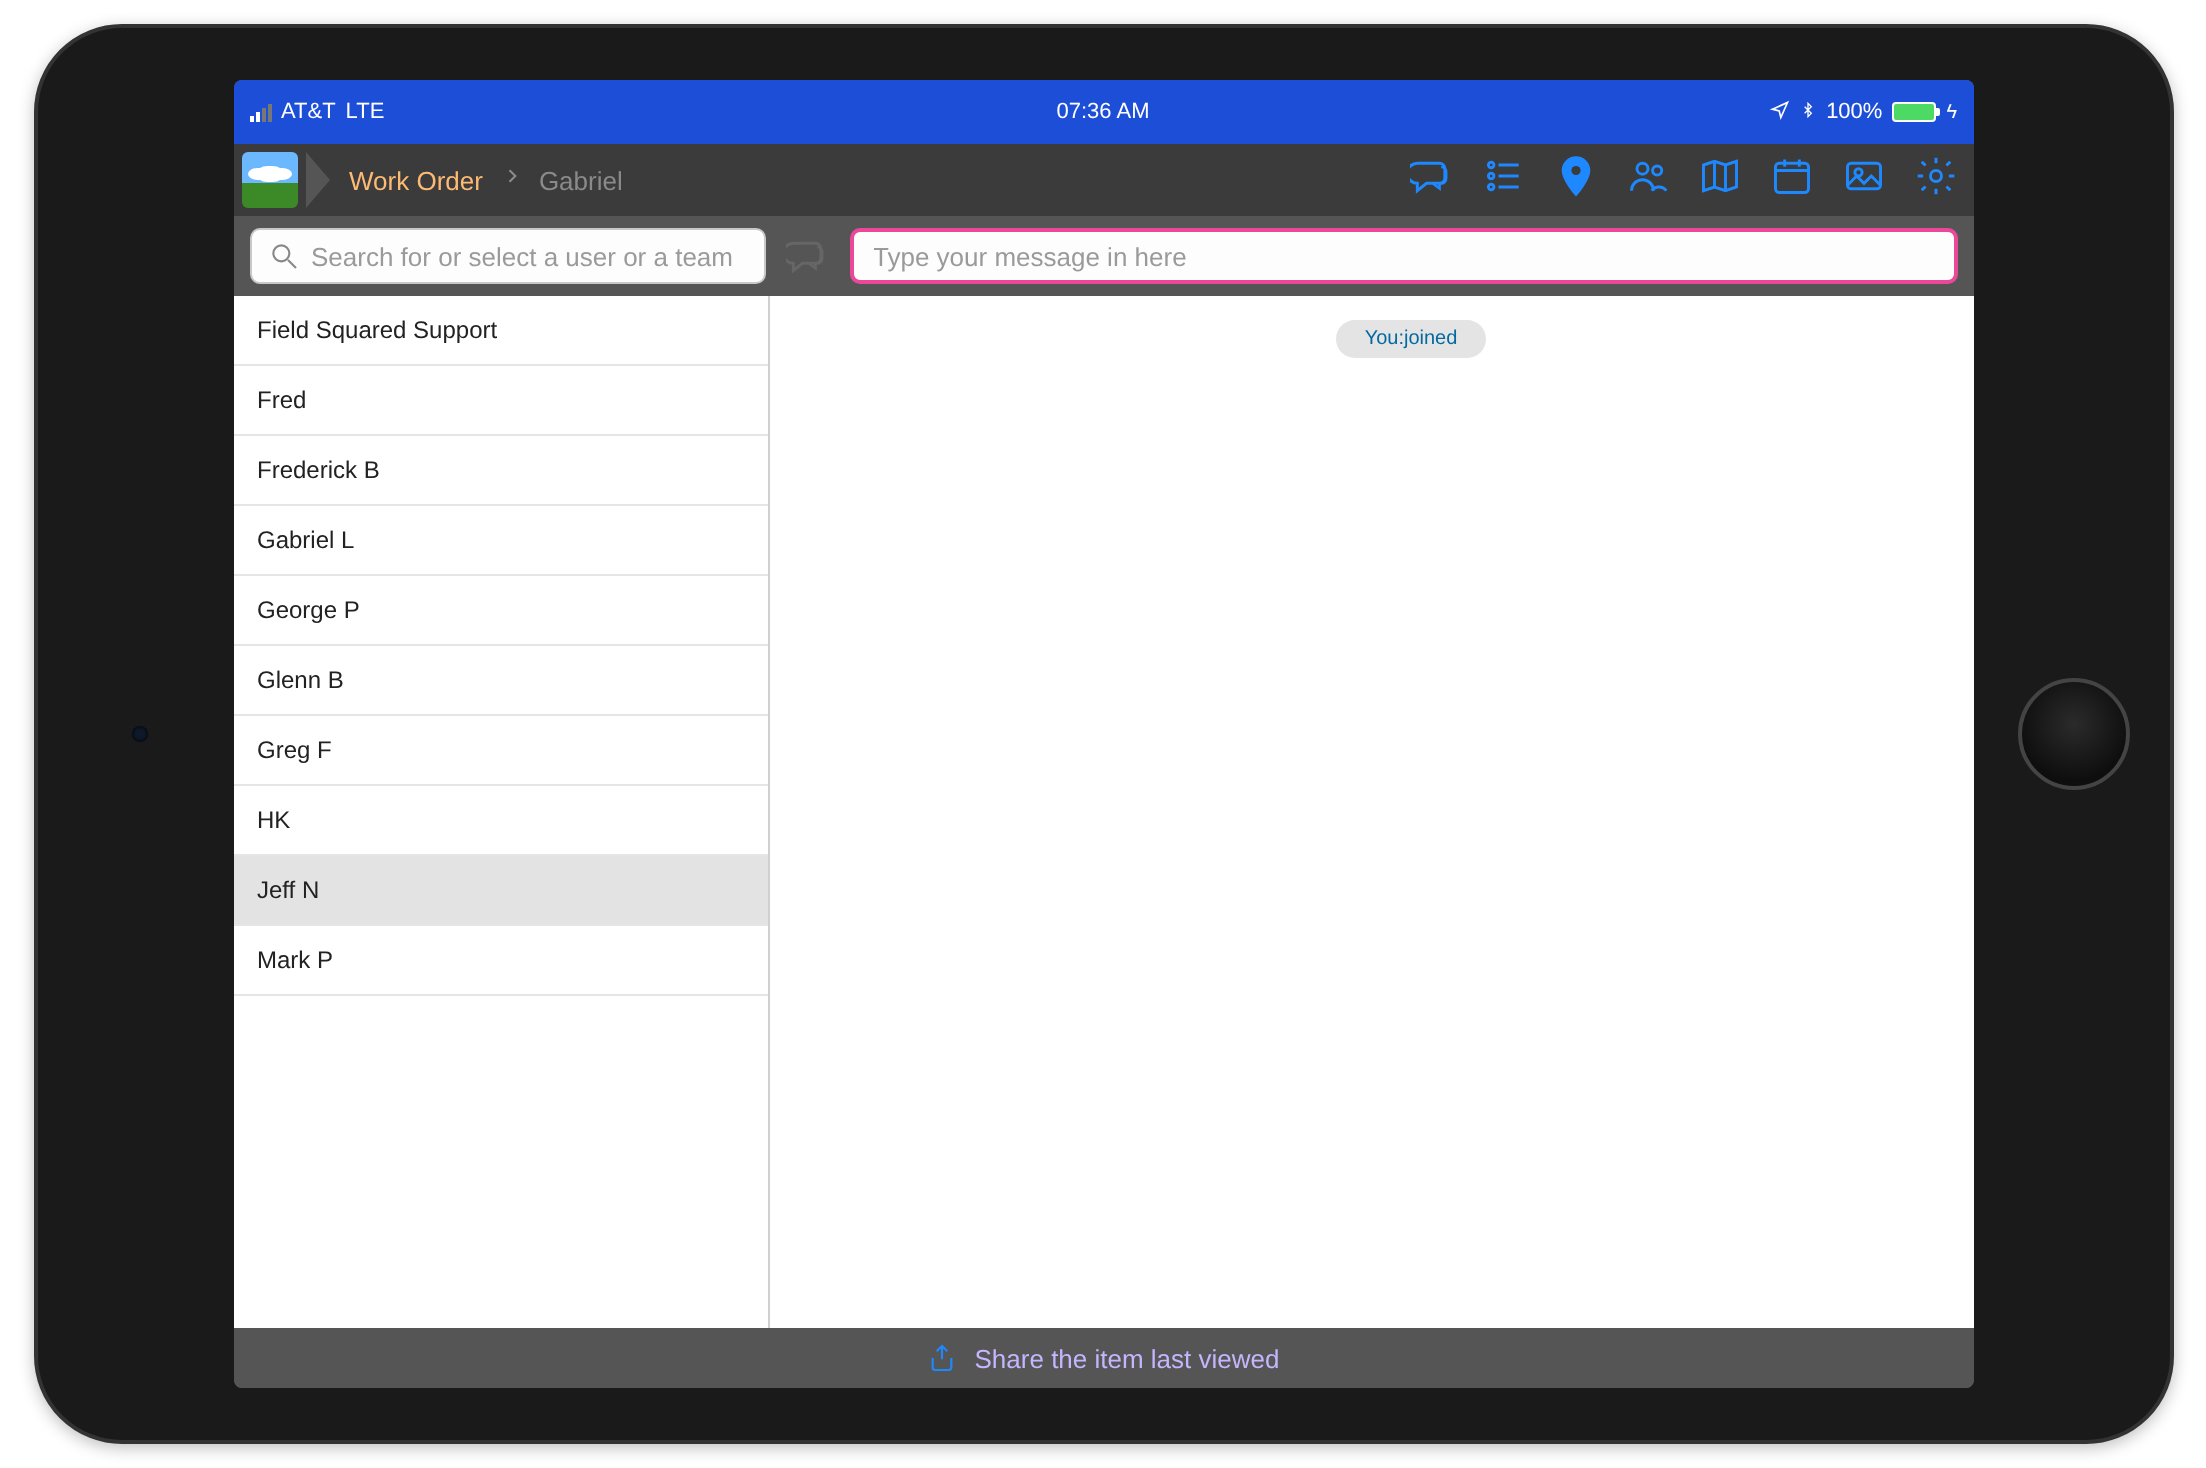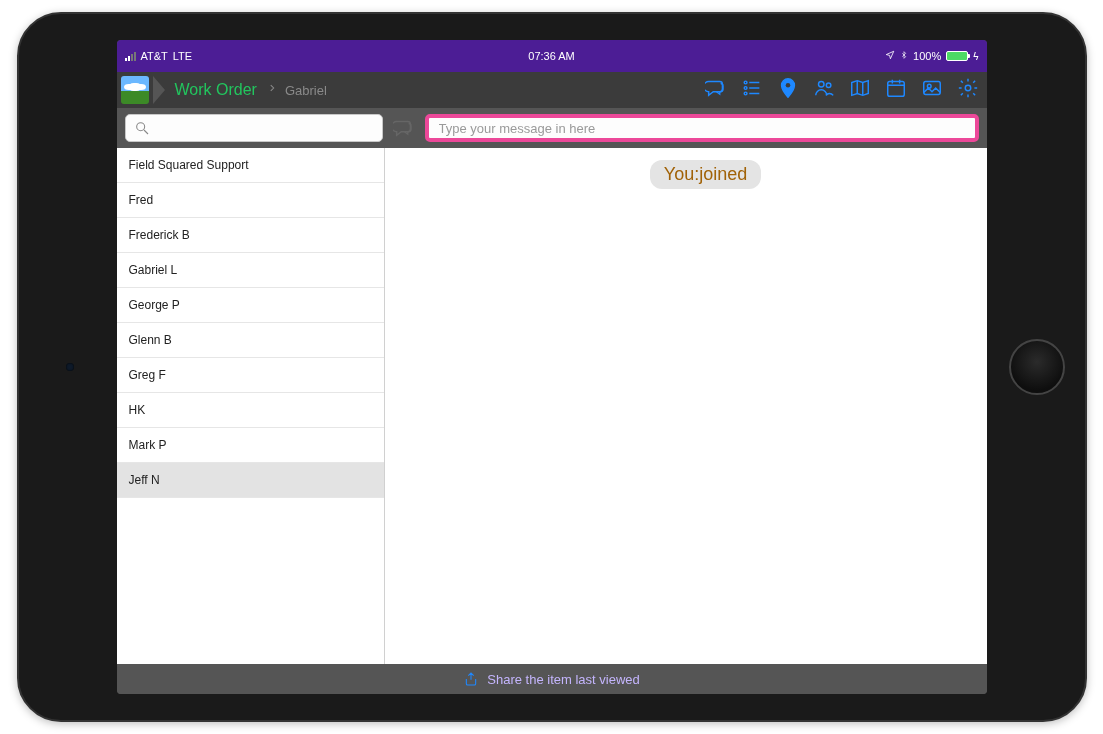--- a/index.html
+++ b/index.html
@@ -58,21 +58,21 @@
     background: #555;
     border-radius: 4px;
     overflow: hidden;
     display: flex;
     flex-direction: column;
   }
 
   
   .status-bar {
     height: 20px;
-    background: #4c1d95;
+    background: #1d4ed8;
     color: #fff;
     font-size: 11px;
     display: flex;
     align-items: center;
     padding: 16px 8px;
     justify-content: space-between;
   }
   .status-left, .status-right { display: flex; align-items: center; gap: 5px; }
   .status-center { position: absolute; left: 50%; transform: translateX(-50%); }
   .signal-bars { display:inline-flex; gap:1px; align-items:flex-end; height:10px; }
@@ -106,21 +106,21 @@
     display:flex; align-items:center; justify-content:center;
     overflow:hidden;
   }
   .app-tile .cloud { width:14px;height:8px;background:#fff;border-radius:50%/60%; box-shadow:-5px 0 0 -1px #fff,5px 0 0 -1px #fff; margin-top:-6px;}
   .chevron-sep {
     width: 0; height: 0;
     border-top: 14px solid transparent;
     border-bottom: 14px solid transparent;
     border-left: 12px solid #555;
   }
-  .bc-current { color:#22c55e; font-size:16px; padding:0 6px; }
+  .bc-current { color:#fdba74; font-size:13px; padding:0 6px; }
   .bc-sep { color:#8a8a8a; }
   .bc-next { color:#8a8a8a; font-size:13px; padding:0 4px; }
   .nav-spacer { flex:1; }
   .nav-icons { display:flex; gap:14px; align-items:center; }
   .nav-icons svg { width:22px; height:22px; stroke:#1e88ff; fill:none; stroke-width:1.6; }
 
   
   .toolbar {
     background:#555;
     padding:6px 8px;
@@ -139,21 +139,21 @@
   .search-box input {
     border:none; outline:none; flex:1; font-size:13px; color:#333; background:transparent;
   }
   .search-box input::placeholder { color:#9a9a9a; }
   .icon-grey { stroke:#888; fill:none; stroke-width:1.6; width:16px; height:16px; }
   .msg-icon { stroke:#666; fill:none; stroke-width:1.6; width:22px; height:22px; flex-shrink:0; }
   .message-box {
     flex:1;
     height:28px;
     background:#fdfdfd;
-    border:4px solid #ec4899;
+    border:2px solid #ec4899;
     border-radius:5px;
     display:flex; align-items:center; padding:0 10px;
   }
   .message-box input {
     border:none; outline:none; flex:1; font-size:13px; color:#333; background:transparent;
   }
   .message-box input::placeholder { color:#9a9a9a; }
 
   
   .content {
@@ -177,22 +177,22 @@
   .contact-row.selected { background:#e3e3e3; }
   .chat-area {
     flex:1;
     position:relative;
     padding-top:8px;
   }
   .sys-bubble {
     margin: 4px auto 0 40px;
     display:inline-block;
     background:#e4e4e4;
-    color:#a16207;
-    font-size:18px;
+    color:#0369a1;
+    font-size:10px;
     padding:4px 14px;
     border-radius:12px;
   }
   .chat-center { text-align:center; }
 
   
   .footer {
     height:30px;
     background:#555;
     display:flex;
@@ -321,42 +321,43 @@
           </span>
         </div>
       </div>
 
       <div class="toolbar">
         <div class="search-box">
           <svg class="icon-grey" viewBox="0 0 24 24">
               <circle cx="10" cy="10" r="6"></circle>
               <line x1="15" y1="15" x2="21" y2="21"></line>
             </svg>
+          <input type="text" placeholder="Search for or select a user or a team" style="">
         </div>
         <svg class="msg-icon" viewBox="0 0 24 24">
             <path d="M4 5 h12 a3 3 0 0 1 3 3 v5 a3 3 0 0 1 -3 3 h-7 l-5 4 v-4 a3 3 0 0 1 0 -11z"></path>
             <path d="M20 9 a3 3 0 0 1 3 3 v4 a3 3 0 0 1 -3 3 h-1 v3 l-4 -3" transform="translate(-1,-1) scale(.9)"></path>
           </svg>
         <div class="message-box">
           <input type="text" placeholder="Type your message in here" style="">
         </div>
       </div>
 
       <div class="content">
         <div class="sidebar" id="contacts-list">
             <div class="contact-row">Field Squared Support</div>
             <div class="contact-row">Fred</div>
             <div class="contact-row">Frederick B</div>
             <div class="contact-row">Gabriel L</div>
             <div class="contact-row">George P</div>
             <div class="contact-row">Glenn B</div>
             <div class="contact-row">Greg F</div>
             <div class="contact-row">HK</div>
+            <div class="contact-row selected">Jeff N</div>
             <div class="contact-row">Mark P</div>
-            <div class="contact-row selected">Jeff N</div>
           </div>
         <div class="chat-area">
           <div class="chat-center">
             <div class="sys-bubble">You:joined</div>
           </div>
         </div>
       </div>
 
       <div class="footer">
         <svg viewBox="0 0 24 24">

